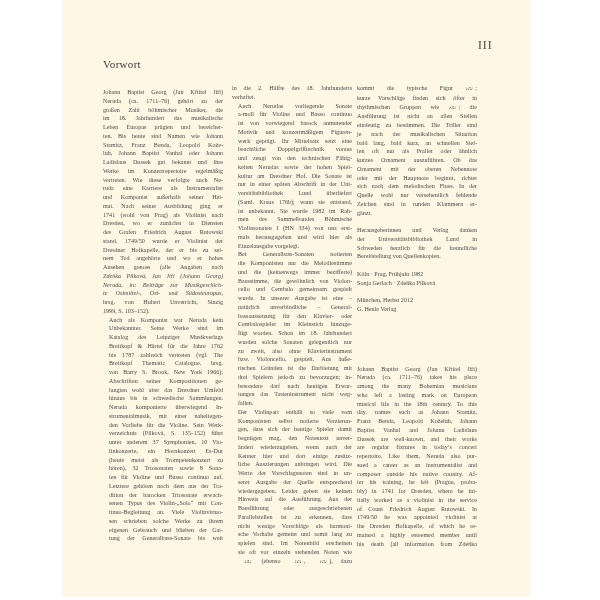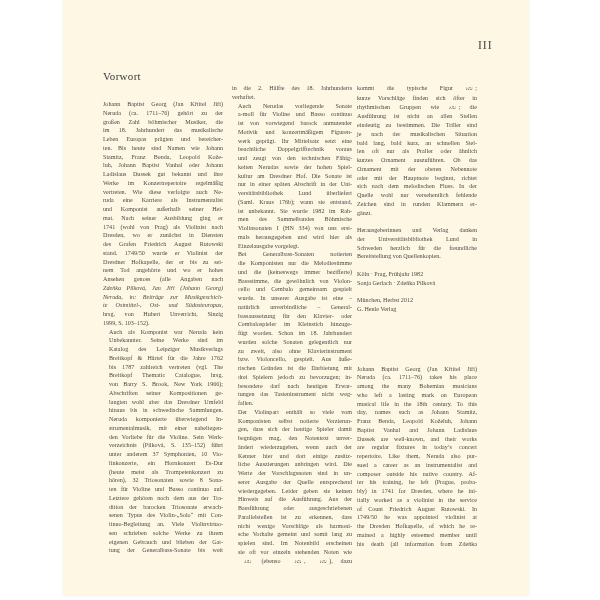--- a/index.html
+++ b/index.html
@@ -36,21 +36,21 @@
   .ital { font-style: italic; }
   .music { display: inline-block; font-size: 5px; letter-spacing: -0.5px; color: #222; }
 </style>
 </head>
 <body>
 
 <div class="page"></div>
 
 <div class="page-number">III</div>
 
-<div class="col col1" style="top:69px;">
+<div class="col col1" style="top:57px;">
   <h2 class="heading">Vorwort</h2>
   <div style="height:17px"></div>
   <p id="c1p1">
       <span class="line">Johann Baptist Georg (Jan Křtitel Jiří)</span>
       <span class="line">Neruda (ca. 1711–76) gehört zu der</span>
       <span class="line">großen Zahl böhmischer Musiker, die</span>
       <span class="line">im 18. Jahrhundert das musikalische</span>
       <span class="line">Leben Europas prägten und bereicher-</span>
       <span class="line">ten. Bis heute sind Namen wie Johann</span>
       <span class="line">Stamitz, Franz Benda, Leopold Kože-</span>

